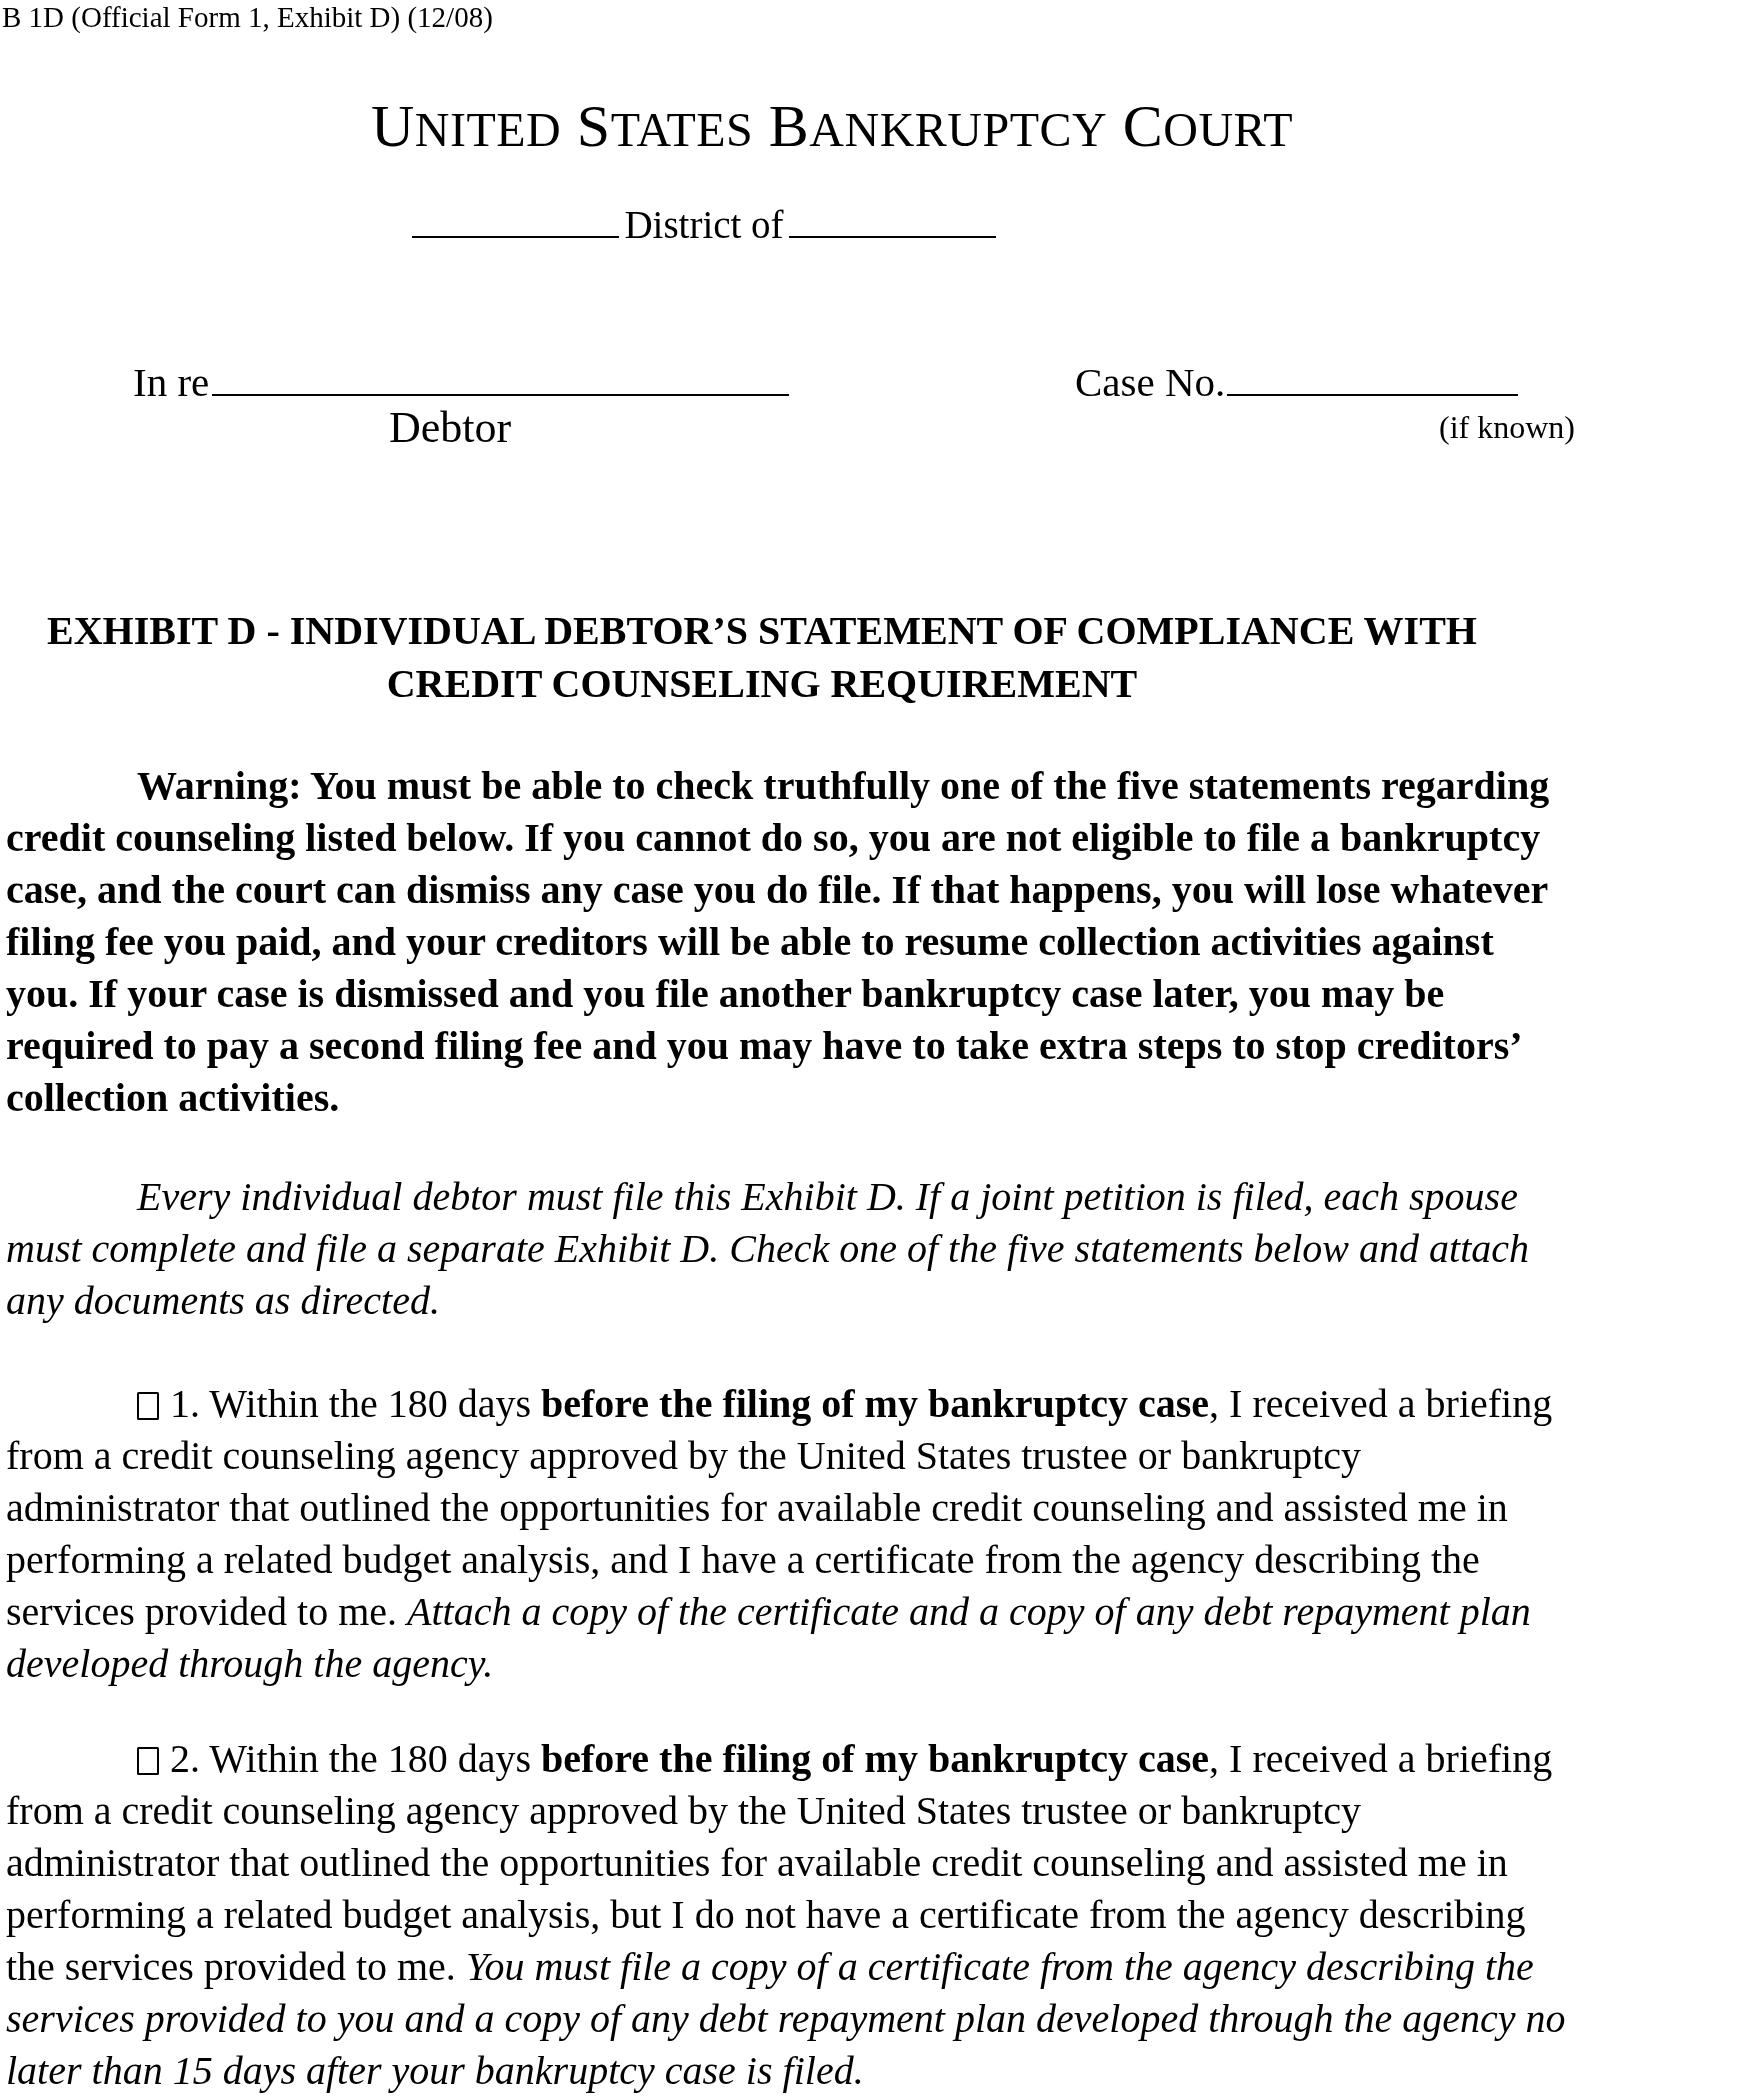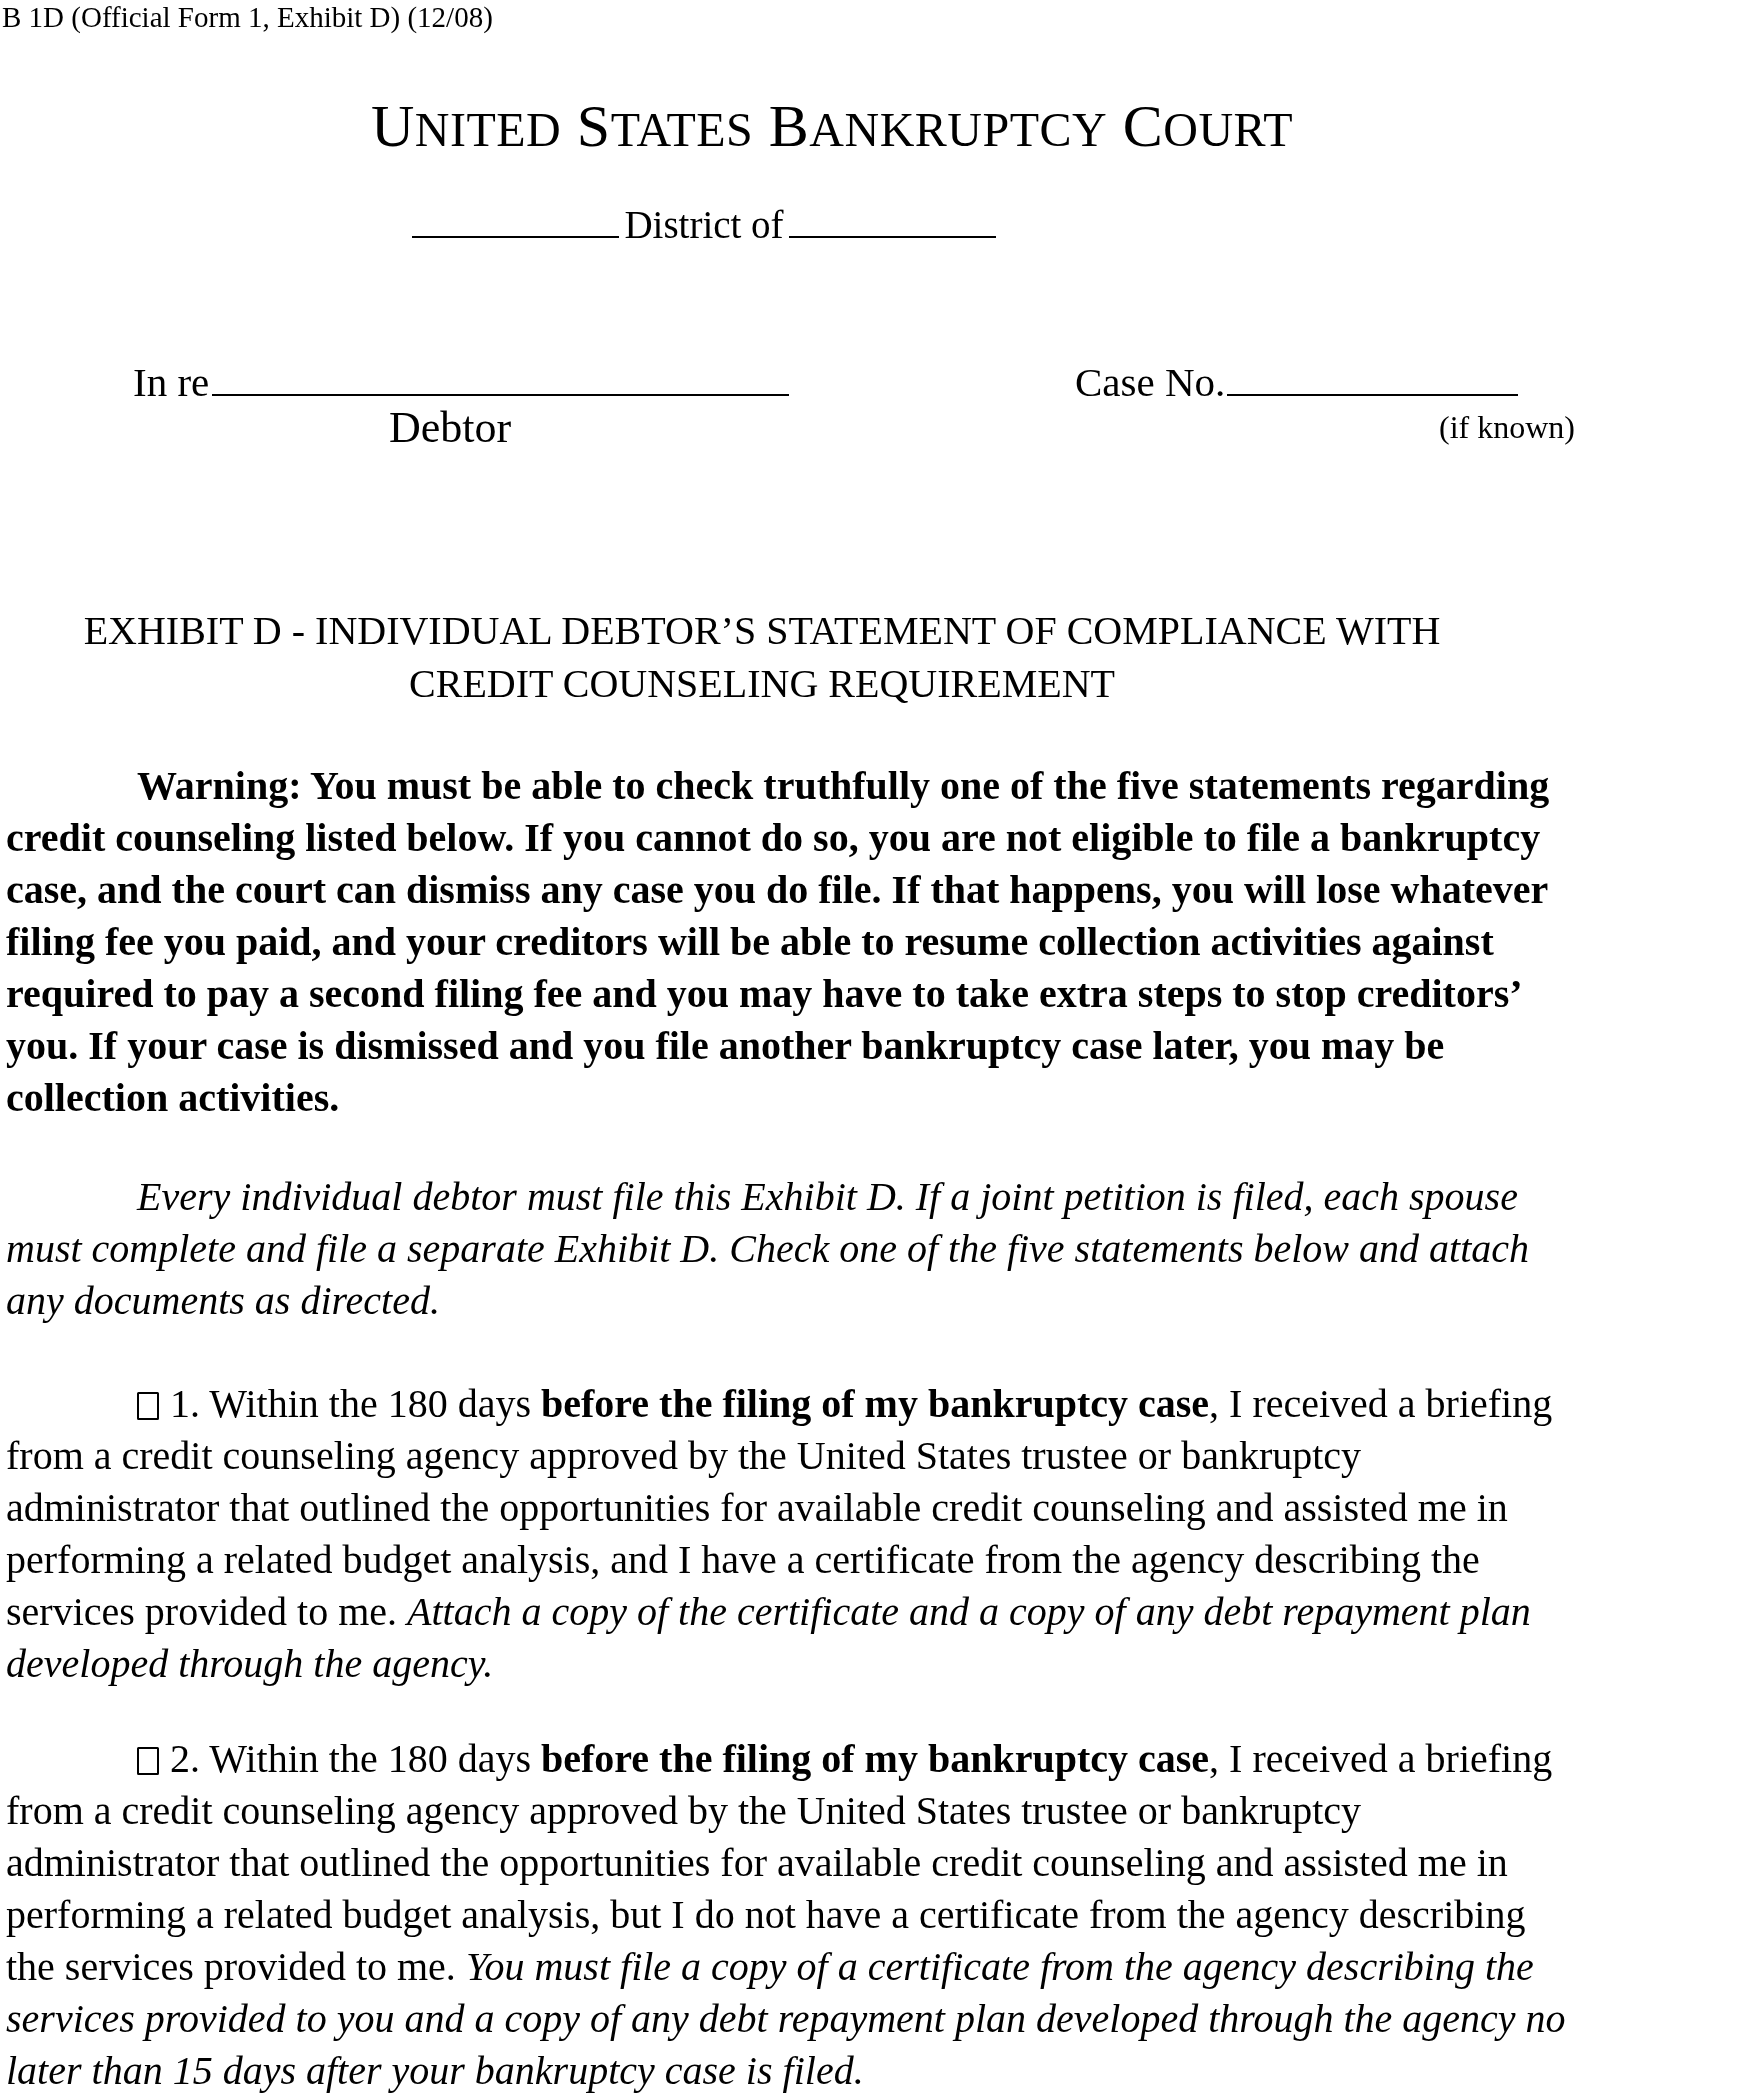--- a/index.html
+++ b/index.html
@@ -65,21 +65,21 @@
       white-space: nowrap;
     }
     .caseno .blank { width: 291px; margin-left: 2px; }
     .ifknown {
       left: 1439px; top: 408px;
       font-size: 32px; line-height: 39px;
     }
     .exhibit-title {
       left: 0; width: 1524px; top: 604px;
       text-align: center;
-      font-weight: normal;
+      font-weight: bold;
       font-size: 40px;
       line-height: 53px;
     }
     .para {
       left: 6px; width: 1740px;
       font-size: 40px;
       line-height: 52px;
       text-align: justify;
     }
     .para .line {
@@ -134,22 +134,22 @@
 <div class="abs exhibit-title">
   <div>EXHIBIT D - INDIVIDUAL DEBTOR’S STATEMENT OF COMPLIANCE WITH</div>
   <div>CREDIT COUNSELING REQUIREMENT</div>
 </div>
 
 <div class="abs para warning">
   <span class="line indent">Warning: You must be able to check truthfully one of the five statements regarding</span>
   <span class="line">credit counseling listed below.  If you cannot do so, you are not eligible to file a bankruptcy</span>
   <span class="line">case, and the court can dismiss any case you do file.  If that happens, you will lose whatever</span>
   <span class="line">filing fee you paid, and your creditors will be able to resume collection activities against</span>
+  <span class="line">you.  If your case is dismissed and you file another bankruptcy case later, you may be</span>
   <span class="line">required to pay a second filing fee and you may have to take extra steps to stop creditors’</span>
-  <span class="line">you.  If your case is dismissed and you file another bankruptcy case later, you may be</span>
   <span class="line">collection activities.</span>
 </div>
 
 <div class="abs para instr">
   <span class="line indent">Every individual debtor must file this Exhibit D.  If a joint petition is filed, each spouse</span>
   <span class="line">must complete and file a separate Exhibit D.  Check one of the five statements below and attach</span>
   <span class="line">any documents as directed.</span>
 </div>
 
 <div class="abs para opt1">

